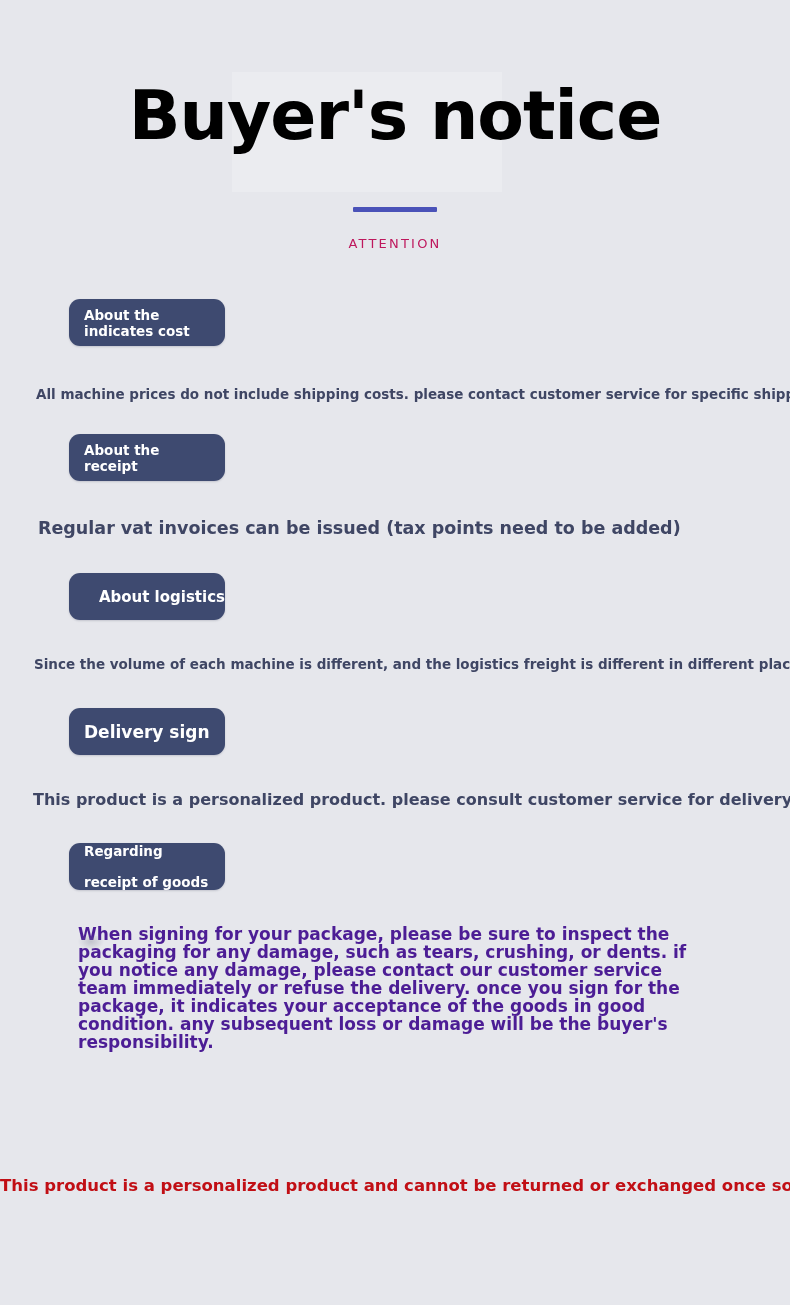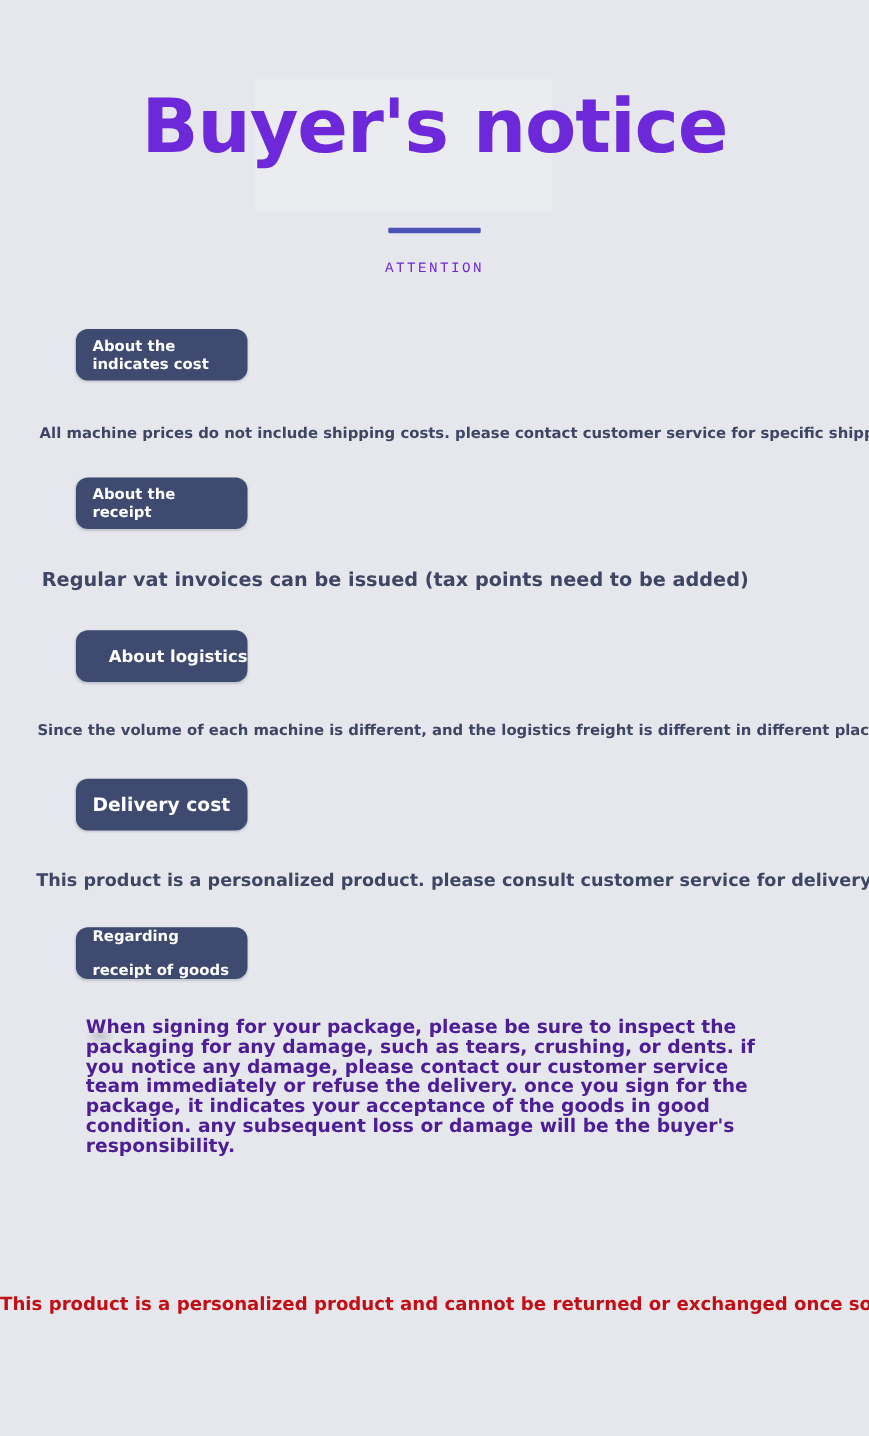--- a/index.html
+++ b/index.html
@@ -41,41 +41,40 @@
     top: 82px;
     width: 790px;
     text-align: center;
   }
 
   .page-title {
     margin: 0;
     font-size: 68px;
     line-height: 1.0;
     font-weight: 700;
-    color: #6d28d9;
+    color: #000000;
     letter-spacing: -1px;
     font-family: "DejaVu Sans", "Liberation Sans", sans-serif;
   }
 
   .accent-bar {
     width: 84px;
     height: 5px;
     background: #4a52b8;
     border-radius: 1px;
     margin: 57px auto 0 auto;
   }
 
   .attention-label {
     margin-top: 24px;
     font-size: 13px;
     font-weight: 400;
     letter-spacing: 2.2px;
-    color: #6d28d9;
+    color: #be185d;
     text-align: center;
-    font-family: Liberation Mono, monospace;
   }
 
   
   .badge {
     position: absolute;
     left: 57px;
     width: 156px;
     height: 47px;
     background: #3e4a70;
     border-radius: 11px;
@@ -170,21 +169,21 @@
     <span class="badge-line">receipt</span>
   </div>
   <div class="note lg" style="left:38px; top:518px;">Regular vat invoices can be issued (tax points need to be added)</div>
 
   <div class="badge single" style="top:573px;text-align:right;">
     <span class="badge-line">About logistics</span>
   </div>
   <div class="note sm" style="left:34px; top:656px;">Since the volume of each machine is different, and the logistics freight is different in different places</div>
 
   <div class="badge big" style="top:708px;">
-    <span class="badge-line">Delivery cost</span>
+    <span class="badge-line">Delivery sign</span>
   </div>
   <div class="note md" style="left:33px; top:790px;">This product is a personalized product. please consult customer service for delivery time</div>
 
   <div class="badge" style="top:843px;justify-content:space-between;">
     <span class="badge-line">Regarding</span>
     <span class="badge-line">receipt of goods</span>
   </div>
   <div class="paragraph">When signing for your package, please be sure to inspect the packaging for any damage, such as tears, crushing, or dents. if you notice any damage, please contact our customer service team immediately or refuse the delivery. once you sign for the package, it indicates your acceptance of the goods in good condition. any subsequent loss or damage will be the buyer's responsibility.</div>
   <div class="smudge"></div>
 

